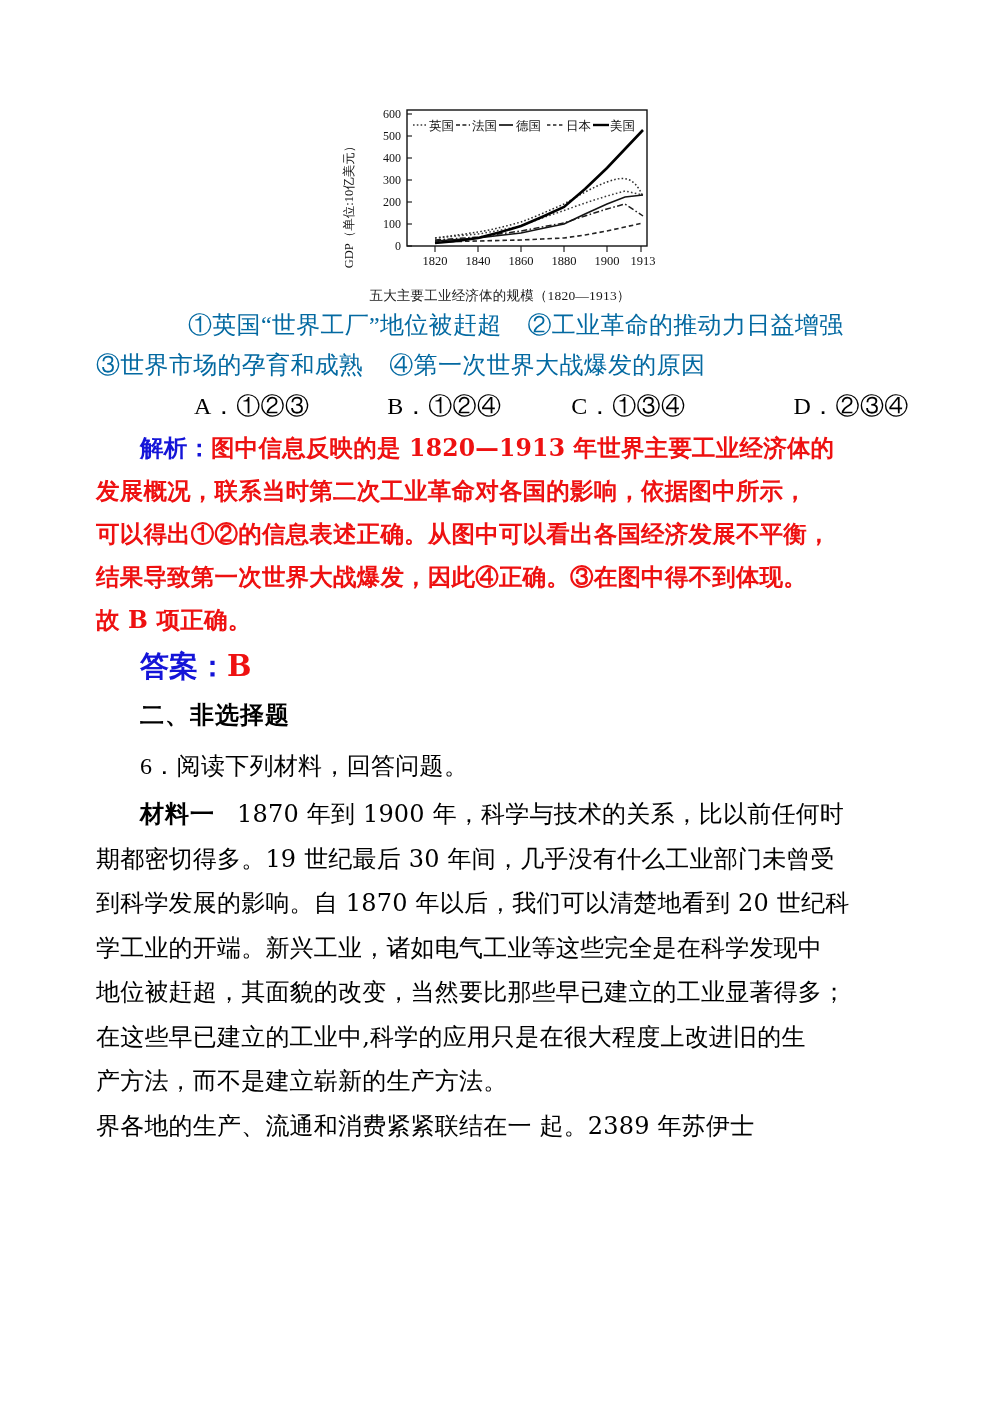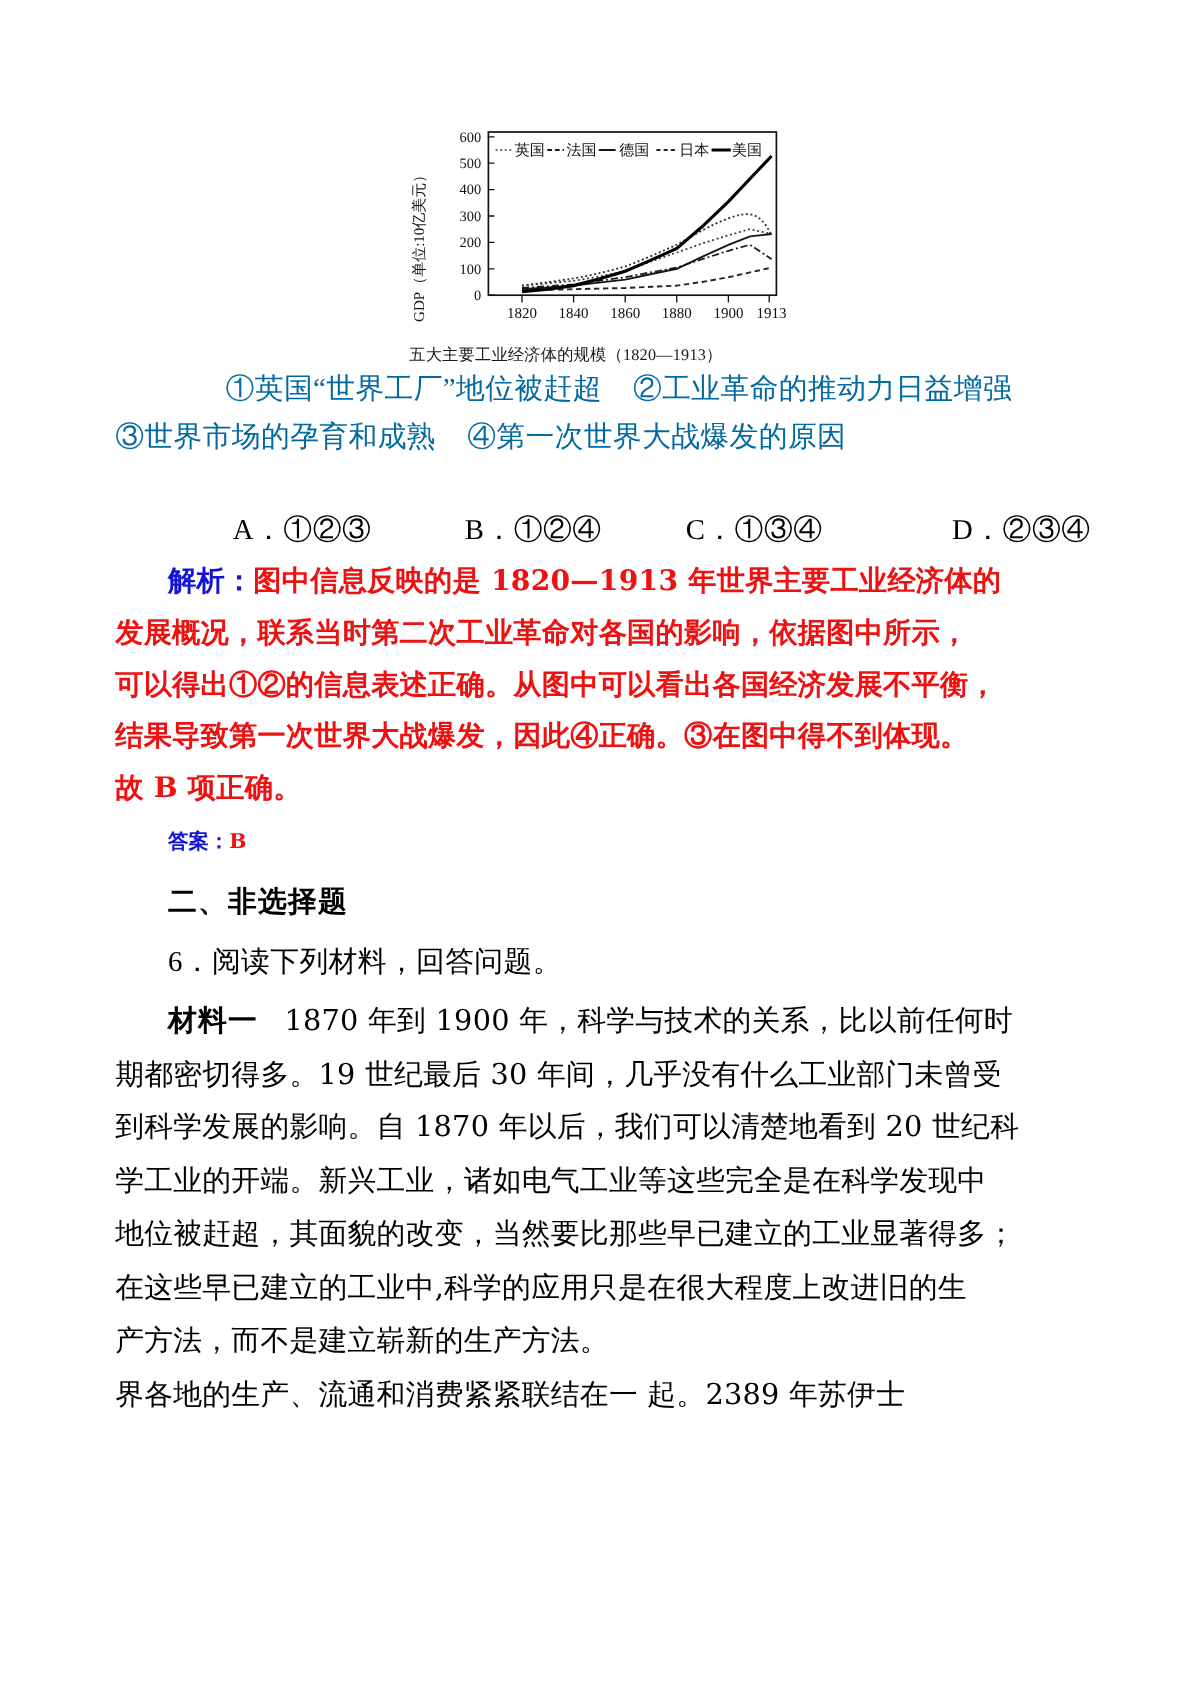--- a/index.html
+++ b/index.html
@@ -36,21 +36,21 @@
     position: relative;
     width: 318px;
   }
   .chart-box {
     position: relative;
     width: 318px;
     height: 182px;
   }
   .chart-svg { display: block; }
   .fig-caption {
-    text-align: left;
+    text-align: center;
     font-size: 13.5px;
     letter-spacing: 0.2px;
     color: #1a1a1a;
     margin-top: 1px;
     font-family: "Liberation Serif", "DejaVu Serif", serif;
   }
 
   
   .body-text {
     padding: 0 104px 0 96px;
@@ -66,21 +66,21 @@
 
   .opts-row {
     font-size: 24px;
     line-height: 42px;
     letter-spacing: 0.4px;
     padding-left: 98px;
     white-space: nowrap;
   }
   .opts-row .opt { display: inline-block; }
   .opt-a { margin-right: 78px; }
-  .opt-b { margin-right: 70px; margin-top: 36px; }
+  .opt-b { margin-right: 70px; }
   .opt-c { margin-right: 108px; }
 
   .stmt-1 { padding-left: 92px; }
   .stmt-gap { display:inline-block; width: 26px; }
 
   
   .analysis {
     color: #ee1111;
     font-size: 23.5px;
     line-height: 43px;
@@ -89,21 +89,21 @@
     letter-spacing: 0.2px;
   }
   .analysis .lbl {
     color: #1414d8;
     margin-top: 44px;
   }
   .analysis .ln { white-space: nowrap; }
   .analysis .ln.indent { padding-left: 44px; }
 
   .answer {
-    font-size: 17px;
+    font-size: 29px;
     line-height: 48px;
     font-weight: 700;
     padding-left: 44px;
     font-family: "DejaVu Serif", "Liberation Serif", serif;
   }
   .answer .lbl { color: #1414d8; }
   .answer .val { color: #ee1111; }
 
   .section-head {
     font-family: "DejaVu Sans", "Liberation Sans", sans-serif;

